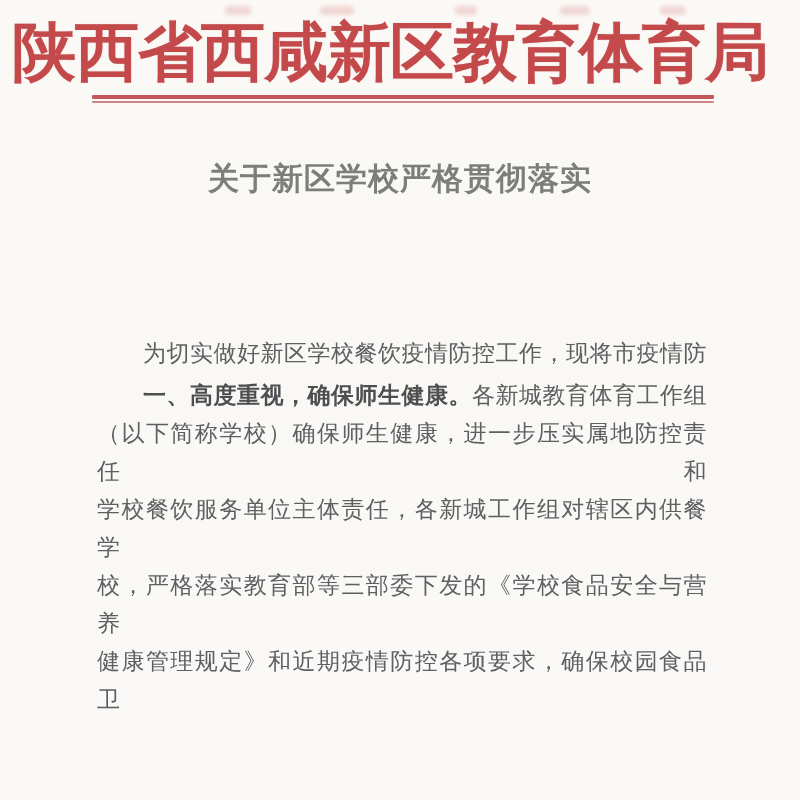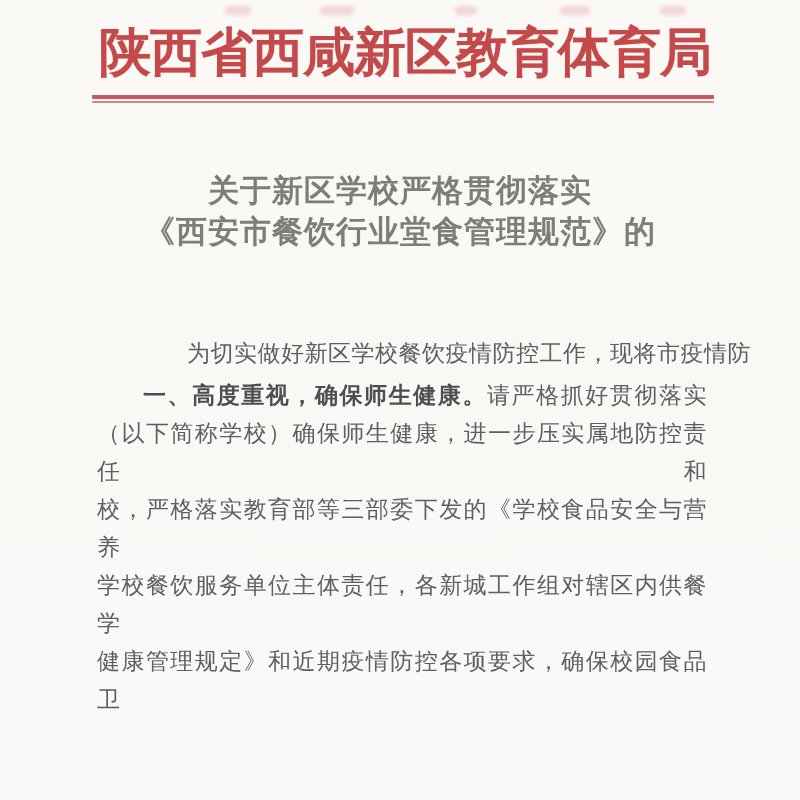--- a/index.html
+++ b/index.html
@@ -20,55 +20,54 @@
   .smudge.s1{left:225px;width:26px;}
   .smudge.s2{left:320px;width:34px;}
   .smudge.s3{left:455px;width:22px;}
   .smudge.s4{left:560px;width:30px;}
   .smudge.s5{left:660px;width:26px;}
 
   
   .masthead{
     position:absolute;top:16px;left:0;width:780px;
     text-align:center;
-    font-size:52px;line-height:74px;font-weight:bold;
+    font-size:64px;line-height:74px;font-weight:bold;
     letter-spacing:-1px;
     color:#c3494b;
     text-shadow:0 0 1px rgba(195,73,75,.45);
     white-space:nowrap;
-    margin-left:15px;
   }
   .rule-wrap{position:absolute;top:95px;left:92px;width:622px;}
   .rule-top{height:4px;background:#c4585a;border-radius:1px;}
   .rule-bottom{height:2px;background:#d08486;margin-top:2px;border-radius:1px;}
 
   
   .doc-title{
-    position:absolute;top:170px;left:0;width:800px;
+    position:absolute;top:158px;left:0;width:800px;
     text-align:center;color:#7d7e7a;
     font-size:31px;line-height:41px;font-weight:bold;
     letter-spacing:1px;
   }
 
   
   .body-block{
     position:absolute;top:330px;left:97px;width:610px;
     font-size:23px;line-height:38px;color:#5d5f61;
     letter-spacing:.5px;
   }
   .line{
     width:610px;white-space:nowrap;
   }
   .line.fill{
     text-align:justify;text-align-last:justify;
     -moz-text-align-last:justify;white-space:normal;
   }
   .indent{padding-left:46px;}
   .line.fill.indent{width:564px;}
-  .para-intro{margin-top:5px;margin-left:44px;}
+  .para-intro{margin-top:5px;}
   .section-1{margin-top:4px;}
   .bold-lead{font-weight:bold;color:#4c4e50;}
 </style>
 </head>
 <body>
 
 <div class="page">
 
   <div class="smudge s1"></div>
   <div class="smudge s2"></div>
@@ -78,35 +77,34 @@
 
   <div class="masthead">陕西省西咸新区教育体育局</div>
 
   <div class="rule-wrap">
     <div class="rule-top"></div>
     <div class="rule-bottom"></div>
   </div>
 
   <div class="doc-title">
     <div>关于新区学校严格贯彻落实</div>
-    <div>《西安市餐饮行业堂食管理规范》的</div>
   </div>
 
   <div class="body-block">
 
 
     <div class="para-intro">
       <div class="line fill indent">为切实做好新区学校餐饮疫情防控工作，现将市疫情防</div>
     </div>
 
     <div class="section-1">
       <div class="line fill indent">
-        <span class="bold-lead">一、高度重视，确保师生健康。</span><span>请严格抓好贯彻落实</span>
+        <span class="bold-lead">一、高度重视，确保师生健康。</span><span>各新城教育体育工作组</span>
       </div>
       <div class="line fill">（以下简称学校）确保师生健康，进一步压实属地防控责任和</div>
+      <div class="line fill">学校餐饮服务单位主体责任，各新城工作组对辖区内供餐学</div>
       <div class="line fill">校，严格落实教育部等三部委下发的《学校食品安全与营养</div>
-      <div class="line fill">学校餐饮服务单位主体责任，各新城工作组对辖区内供餐学</div>
       <div class="line fill">健康管理规定》和近期疫情防控各项要求，确保校园食品卫</div>
 
     </div>
 
   </div>
 </div>
 
 </body></html>

